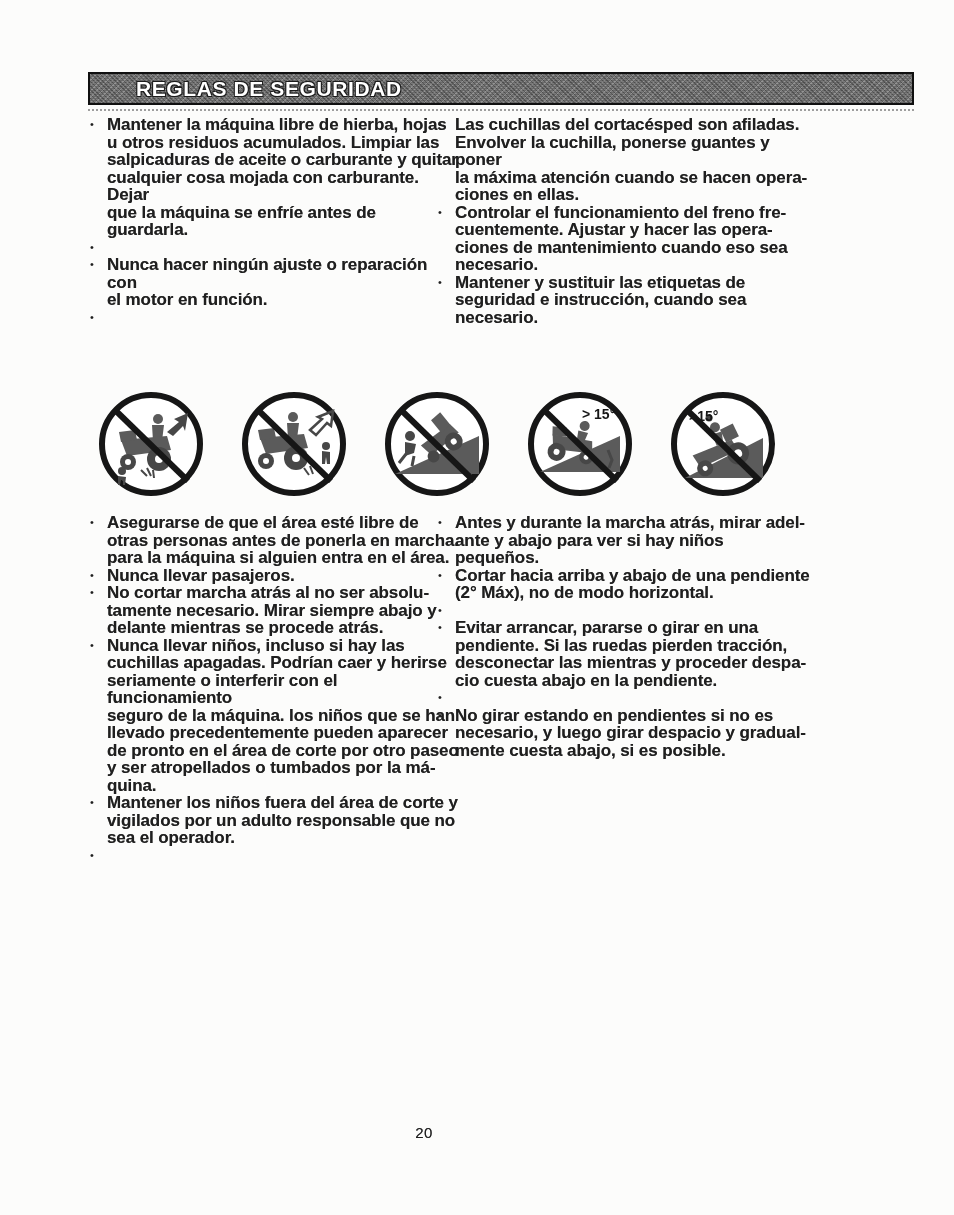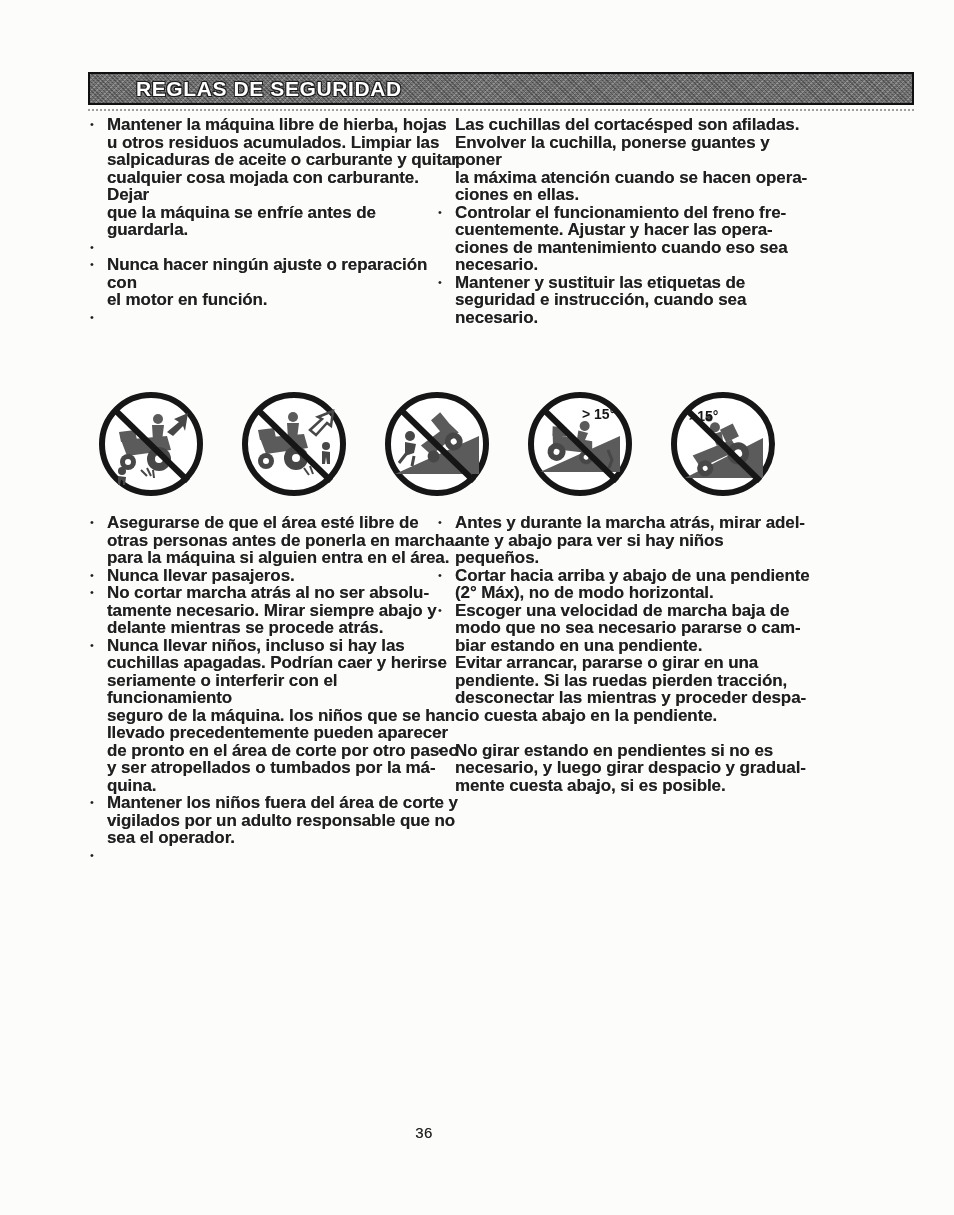--- a/index.html
+++ b/index.html
@@ -246,37 +246,34 @@
         <span class="bt">Antes y durante la marcha atrás, mirar adel-
 ante y abajo para ver si hay niños pequeños.</span>
       </div>
     <div class="bullet">
         <span class="dot">•</span>
         <span class="bt">Cortar hacia arriba y abajo de una pendiente
 (2° Máx), no de modo horizontal.</span>
       </div>
     <div class="bullet">
         <span class="dot">•</span>
-        <span class="bt">Escoger una velocidad de marcha baja de
-modo que no sea necesario pararse o cam-
-biar estando en una pendiente.</span>
       </div>
     <div class="bullet">
         <span class="dot">•</span>
         <span class="bt">Evitar arrancar, pararse o girar en una
 pendiente. Si las ruedas pierden tracción,
 desconectar las mientras y proceder despa-
 cio cuesta abajo en la pendiente.</span>
       </div>
     <div class="bullet">
         <span class="dot">•</span>
       </div>
     <div class="bullet">
         <span class="dot">•</span>
         <span class="bt">No girar estando en pendientes si no es
 necesario, y luego girar despacio y gradual-
 mente cuesta abajo, si es posible.</span>
       </div>
   </div>
 
-  <div class="footer-pageno">36</div>
+  <div class="footer-pageno">20</div>
 
 </div>
 
 </body></html>

